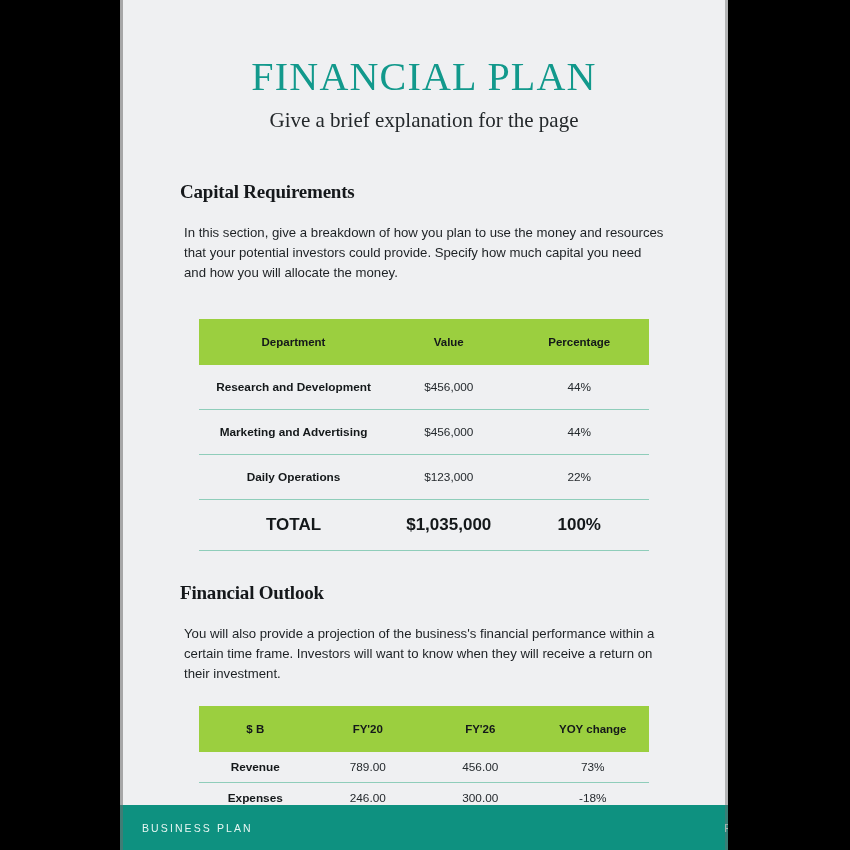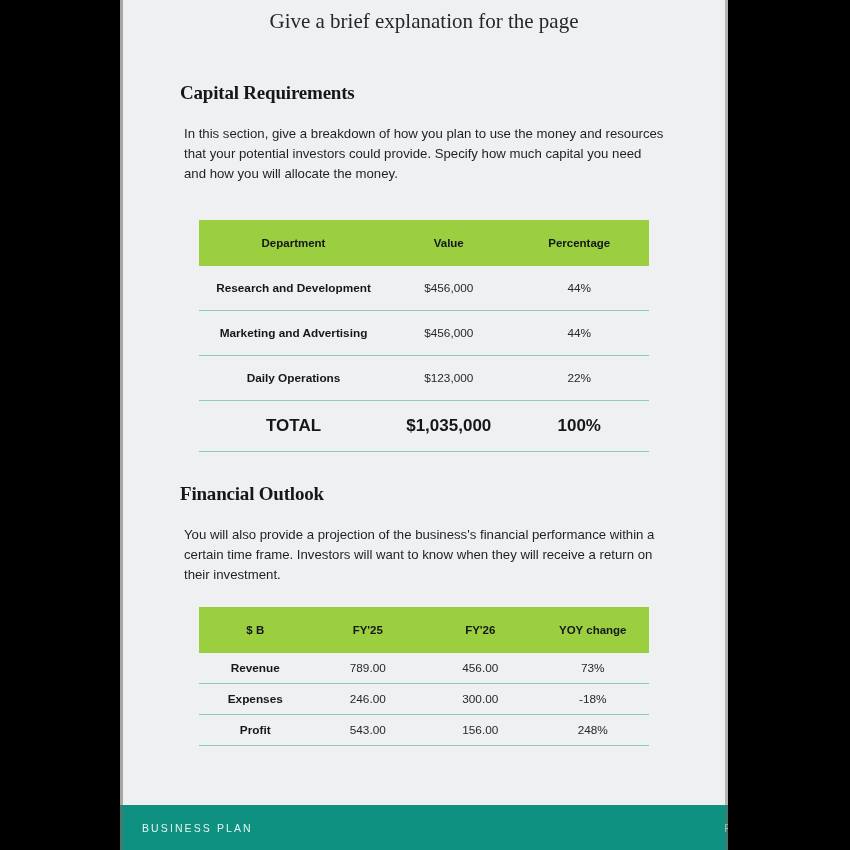--- a/index.html
+++ b/index.html
@@ -180,20 +180,21 @@
 </head>
 <body>
 
 <div id="page-wrap">
 
   <div class="page-edge-left"></div>
   <div class="page-edge-right"></div>
 
   <div class="content">
 
+    <h1 class="doc-title">FINANCIAL PLAN</h1>
     <p class="doc-subtitle">Give a brief explanation for the page</p>
 
     <div class="section" id="sec-capital">
       <h2 class="section-heading">Capital Requirements</h2>
       <p class="section-body">In this section, give a breakdown of how you plan to use the money and resources that your potential investors could provide. Specify how much capital you need and how you will allocate the money.</p>
     </div>
 
     <div class="table-block" id="table1-block">
       <table class="fin-table" id="table1">
         <colgroup>
@@ -242,21 +243,21 @@
       <table class="fin-table" id="table2">
         <colgroup>
             <col class="c1">
             <col class="c2">
             <col class="c3">
             <col class="c4">
           </colgroup>
         <thead>
           <tr>
             <th>$ B</th>
-            <th>FY'25</th>
+            <th>FY'20</th>
             <th>FY'26</th>
             <th>YOY change</th>
           </tr>
         </thead>
         <tbody>
           <tr>
             <td class="row-label">Revenue</td>
             <td>789.00</td>
             <td>456.00</td>
             <td>73%</td>

